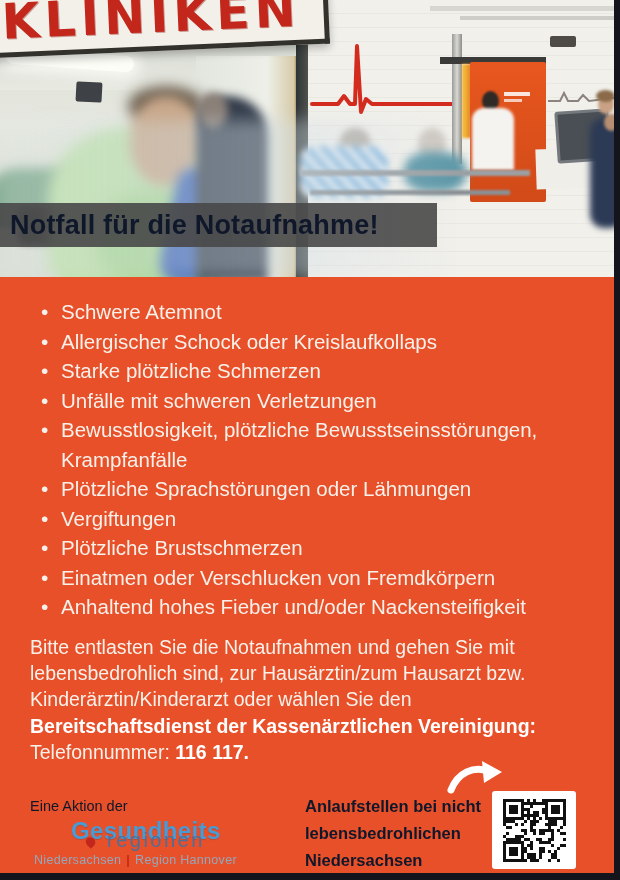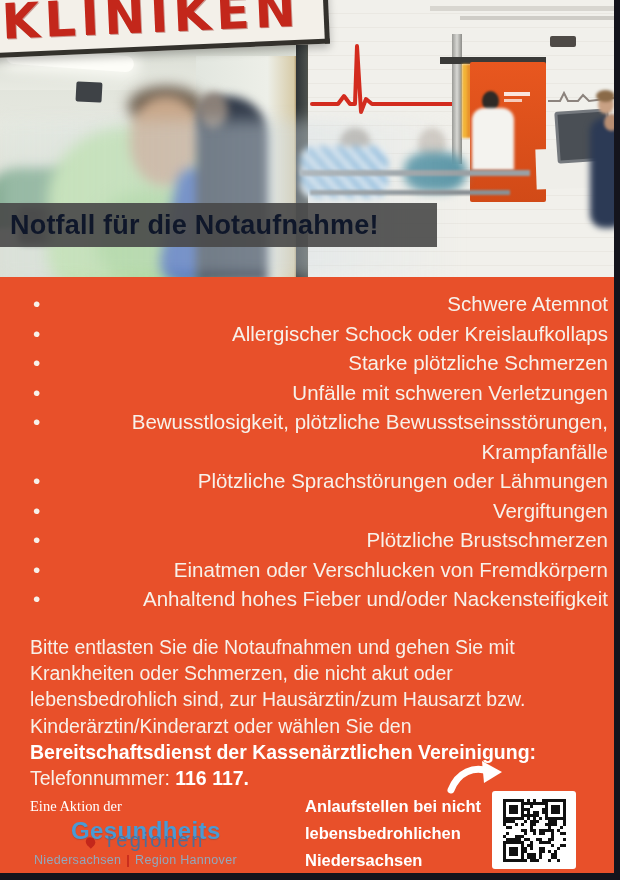--- a/index.html
+++ b/index.html
@@ -52,36 +52,36 @@
   .ph-monitor{left:556px;top:110px;width:48px;height:46px;background:#4A4F55;border:3px solid #75797E;border-radius:3px;transform:rotate(-4deg);}
   .ph-people-r{left:590px;top:118px;width:34px;height:110px;background:#2C3A55;border-radius:14px;filter:blur(3px);}
   .ph-head-r1{left:598px;top:96px;width:16px;height:18px;background:#C9A184;border-radius:50%;filter:blur(1.5px);}
   .ph-hair-r1{left:596px;top:90px;width:19px;height:12px;background:#8A6A48;border-radius:50%;filter:blur(1.5px);}
   .ph-head-r2{left:604px;top:114px;width:15px;height:17px;background:#B98F73;border-radius:50%;filter:blur(1.5px);}
   .ph-blurwash{left:0;top:120px;width:460px;height:157px;background:linear-gradient(90deg,rgba(223,235,226,.25),rgba(210,222,230,.45) 60%,rgba(210,222,230,0));filter:blur(8px);}
   
   .banner{position:absolute;left:0;top:203px;width:437px;height:44px;background:rgba(72,72,72,.9);display:flex;align-items:center;z-index:5;}
   .banner h1{margin:0 0 0 10px;font-size:27px;font-weight:bold;color:#0f172a;letter-spacing:.2px;white-space:nowrap;}
   
-  .bullets{position:absolute;left:30px;top:289px;width:578px;margin:0;padding:0;list-style:none;z-index:2;text-align:right;}
+  .bullets{position:absolute;left:30px;top:289px;width:578px;margin:8px;padding:0;list-style:none;z-index:2;}
   .bullets li{position:relative;padding-left:23px;font-size:20.5px;line-height:29.5px;color:#F7F1EA;}
   .bullets li::before{content:"•";position:absolute;left:3px;top:0;font-size:21px;color:#F7F1EA;}
   .notice{position:absolute;left:30px;top:634px;width:582px;z-index:2;}
   .notice .nline{font-size:19.5px;line-height:26.2px;color:#F7F1EA;white-space:nowrap;}
   .notice .bold{font-weight:bold;color:#FFFFFF;}
   
-  .action-label{position:absolute;left:30px;top:798px;font-size:14.5px;color:#ffffff;z-index:2;font-family:Liberation Serif, serif;}
+  .action-label{position:absolute;left:30px;top:798px;font-size:14.5px;color:#0f172a;z-index:2;}
   .logo{position:absolute;left:30px;top:817px;width:230px;height:52px;z-index:2;}
   .logo .l1{position:absolute;left:0;top:0;font-size:24px;font-weight:bold;color:#4A9AD4;letter-spacing:.4px;text-shadow:0 1px 1px rgba(30,60,90,.25);margin-left:41px;}
   .logo .l2{position:absolute;left:62px;top:12px;font-size:20px;color:#4C6F9B;letter-spacing:2.5px;margin-left:15px;}
   .logo .heart{position:absolute;left:56px;top:20px;width:9px;height:10px;background:#C3271B;border-radius:50% 50% 50% 0;transform:rotate(-45deg);}
   .logo .l3{position:absolute;left:4px;top:36px;font-size:12.5px;color:#92A8BC;letter-spacing:.3px;}
   .logo .sep{color:#C3271B;padding:0 5px;font-weight:bold;}
   .qr-caption{position:absolute;left:305px;top:793px;z-index:2;}
-  .qr-caption div{font-size:16.5px;font-weight:bold;color:#ffffff;line-height:27px;}
+  .qr-caption div{font-size:16.5px;font-weight:bold;color:#0f172a;line-height:27px;}
   .arrow{position:absolute;left:446px;top:760px;z-index:2;}
   .qr-box{position:absolute;left:492px;top:791px;width:84px;height:78px;background:#FFFFFF;border-radius:3px;z-index:2;display:flex;align-items:center;justify-content:center;}
   .qr-grid{display:grid;grid-template-columns:repeat(21,3px);grid-template-rows:repeat(21,3px);}
   .qr-grid i{display:block;width:3px;height:3px;}
   .qr-grid i.d{background:#111;}
   
   .edge-right{position:absolute;right:0;top:0;width:6px;height:880px;background:#14141C;z-index:9;}
   .edge-bottom{position:absolute;left:0;bottom:0;width:620px;height:7px;background:#14141C;z-index:9;}
 </style>
 </head>
@@ -152,21 +152,20 @@
     <li>Bewusstlosigkeit, plötzliche Bewusstseinsstörungen, Krampfanfälle</li>
     <li>Plötzliche Sprachstörungen oder Lähmungen</li>
     <li>Vergiftungen</li>
     <li>Plötzliche Brustschmerzen</li>
     <li>Einatmen oder Verschlucken von Fremdkörpern</li>
     <li>Anhaltend hohes Fieber und/oder Nackensteifigkeit</li>
   </ul>
 
   <div class="notice">
     <div class="nline">Bitte entlasten Sie die Notaufnahmen und gehen Sie mit</div>
-    <div class="nline">Krankheiten oder Schmerzen, die nicht akut oder</div>
     <div class="nline">lebensbedrohlich sind, zur Hausärztin/zum Hausarzt bzw.</div>
     <div class="nline">Kinderärztin/Kinderarzt oder wählen Sie den</div>
     <div class="nline bold">Bereitschaftsdienst der Kassenärztlichen Vereinigung:</div>
     <div class="nline"><span>Telefonnummer:</span>&nbsp;<span class="bold">116 117.</span></div>
   </div>
 
   <div class="action-label">Eine Aktion der</div>
 
   <div class="logo">
     <span class="l1">Gesundheits</span>

